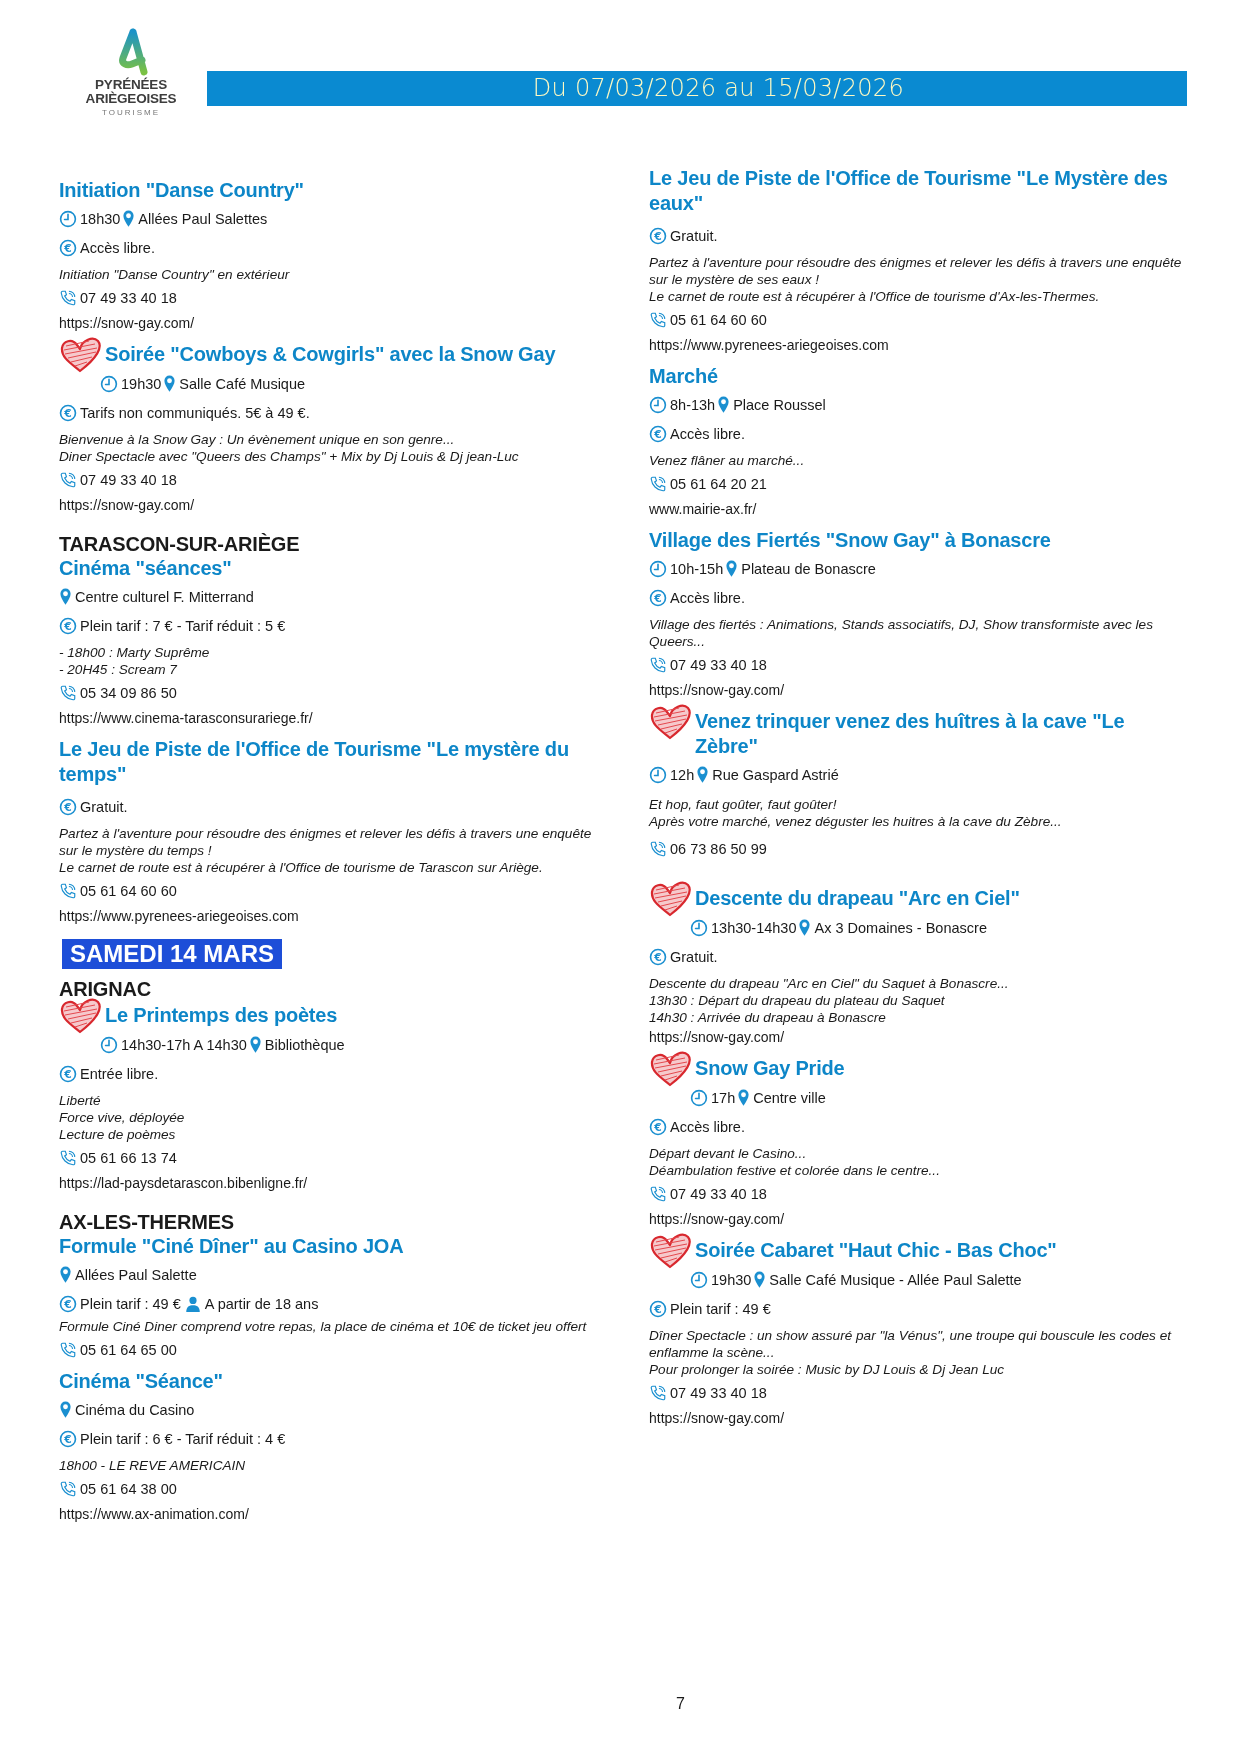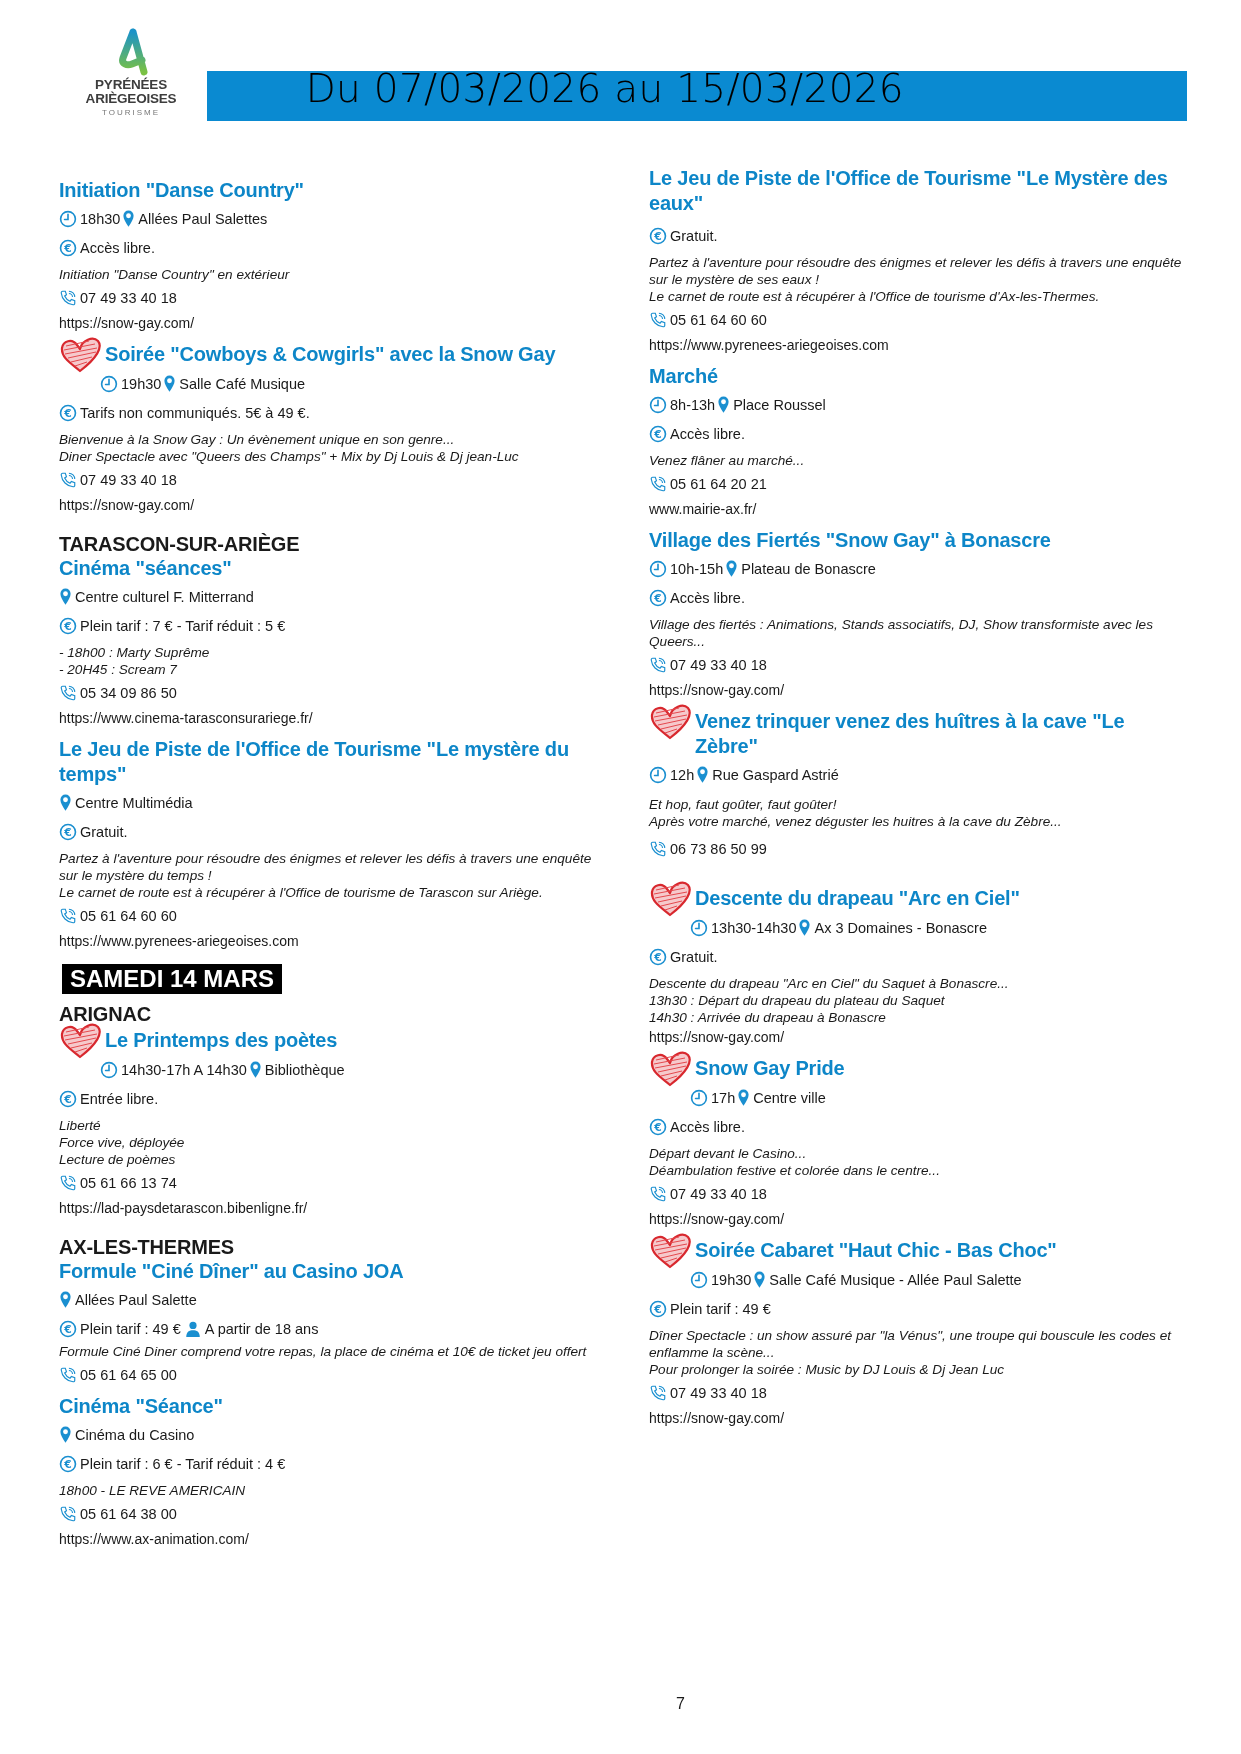--- a/index.html
+++ b/index.html
@@ -1,37 +1,37 @@
 <!DOCTYPE html>
 <html><head>
 <meta charset="utf-8">
 <style>
   * { box-sizing: border-box; margin: 0; padding: 0; }
   body { width: 1241px; height: 1754px; background: #ffffff; position: relative; font-family: "Liberation Sans", sans-serif; color: #1a1a1a; overflow: hidden; }
   .logo { position: absolute; left: 78px; top: 28px; width: 106px; text-align: center; }
   .logo svg { display: block; margin: 0 auto; }
   .logo .l1, .logo .l2 { font-family: "Liberation Sans", sans-serif; font-weight: bold; font-size: 13.5px; line-height: 14px; color: #3d3d3d; letter-spacing: -0.2px; }
   .logo .l3 { font-size: 8px; letter-spacing: 2px; color: #777; margin-top: 2px; }
-  .header-bar { position: absolute; left: 207px; top: 71px; width: 980px; height: 50px; background: #0a8ad1; color: #000000; font-size: 39px; text-align: right; padding-right: 283px; line-height: 35px; font-family: "DejaVu Sans", sans-serif; font-weight: 300; letter-spacing: 0.3px; }
+  .header-bar { position: absolute; left: 207px; top: 71px; width: 980px; height: 35px; background: #0a8ad1; color: #fef9c3; font-size: 24px; text-align: right; padding-right: 283px; line-height: 35px; font-family: "DejaVu Sans", sans-serif; font-weight: 300; letter-spacing: 0.3px; }
   .col { position: absolute; top: 178px; width: 560px; }
   .col.left { left: 59px; }
   .col.right { left: 649px; top: 166px; }
   .title { color: #0d86c8; font-weight: bold; font-size: 20px; line-height: 25px; letter-spacing: -0.2px; }
   .title-row { display: flex; align-items: flex-start; margin-top: 2px; }
   .heart { width: 44px; height: 38px; flex: none; margin-right: 2px; margin-top: -6px; }
   .indent { padding-left: 41px; }
   .line { font-size: 14.5px; line-height: 18px; display: flex; align-items: center; margin-top: 6px; }
   .line .ico { flex: none; margin-right: 3px; }
   .ico-pin { margin-left: 2px; }
   .price { margin-top: 11px; }
   .desc { font-style: italic; font-size: 13.6px; line-height: 17px; margin-top: 9px; }
   .desc div { white-space: nowrap; }
   .url { font-size: 14px; line-height: 18px; margin-top: 7px; }
   .city { font-weight: bold; font-size: 20px; line-height: 24px; margin-top: 18px; letter-spacing: -0.2px; }
-  .day-banner { display: inline-block; background: #000000; color: #fff; font-weight: bold; font-size: 24px; line-height: 30px; padding: 0 8px; margin-top: 14px; margin-left: 3px; }
+  .day-banner { display: inline-block; background: #1d4ed8; color: #fff; font-weight: bold; font-size: 24px; line-height: 30px; padding: 0 8px; margin-top: 14px; margin-left: 3px; }
   .event { margin-top: 10px; }
   .event.first { margin-top: 0; }
   .page-num { position: absolute; left: 676px; top: 1695px; font-size: 16px; }
 </style>
 </head>
 <body>
 
 <svg width="0" height="0" style="position:absolute">
   <defs>
     <symbol id="clock" viewBox="0 0 20 20">
@@ -177,26 +177,20 @@
     </div>
     <div class="url">https://www.cinema-tarasconsurariege.fr/</div>
   </div>
 
   
   <div class="event">
     <div class="title">
       <div>Le Jeu de Piste de l'Office de Tourisme "Le mystère du</div>
       <div>temps"</div>
     </div>
-    <div class="line">
-      <svg class="ico" width="13" height="19">
-          <use href="#pin"></use>
-        </svg>
-      <span>Centre Multimédia</span>
-    </div>
     <div class="line price">
       <svg class="ico" width="18" height="18">
           <use href="#euro"></use>
         </svg>
       <span>Gratuit.</span>
     </div>
     <div class="desc">
       <div>Partez à l'aventure pour résoudre des énigmes et relever les défis à travers une enquête</div>
       <div>sur le mystère du temps !</div>
       <div>Le carnet de route est à récupérer à l'Office de tourisme de Tarascon sur Ariège.</div>

